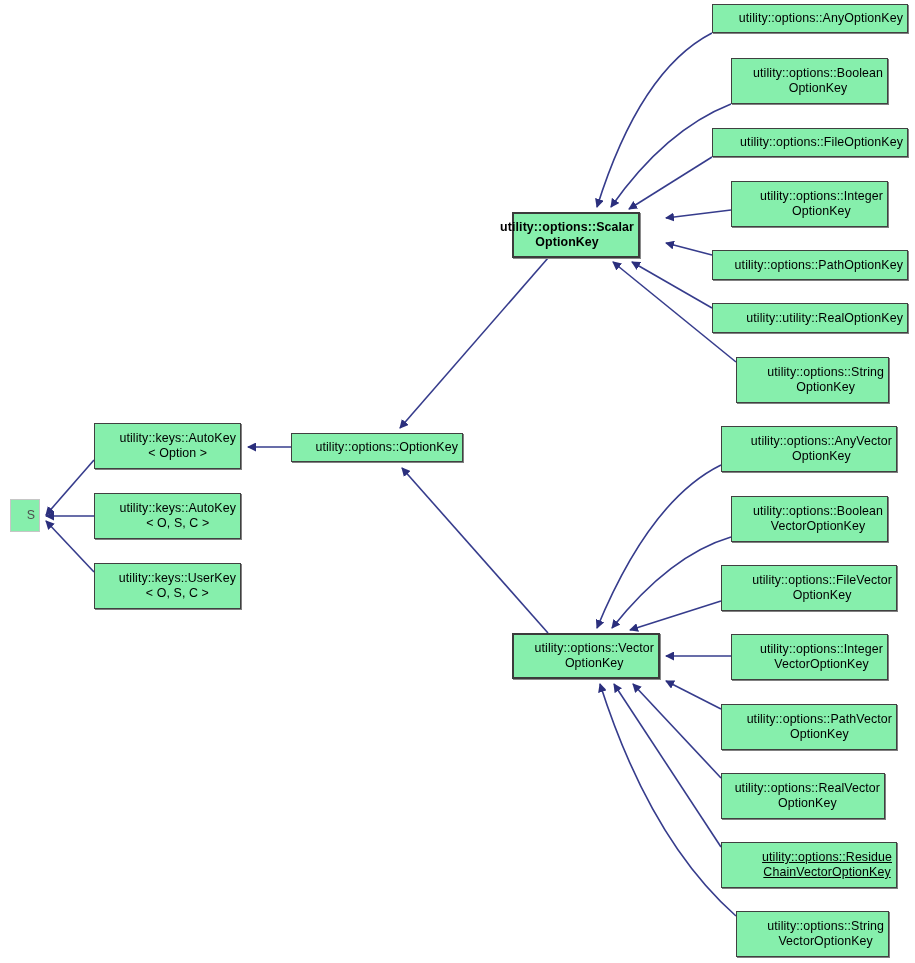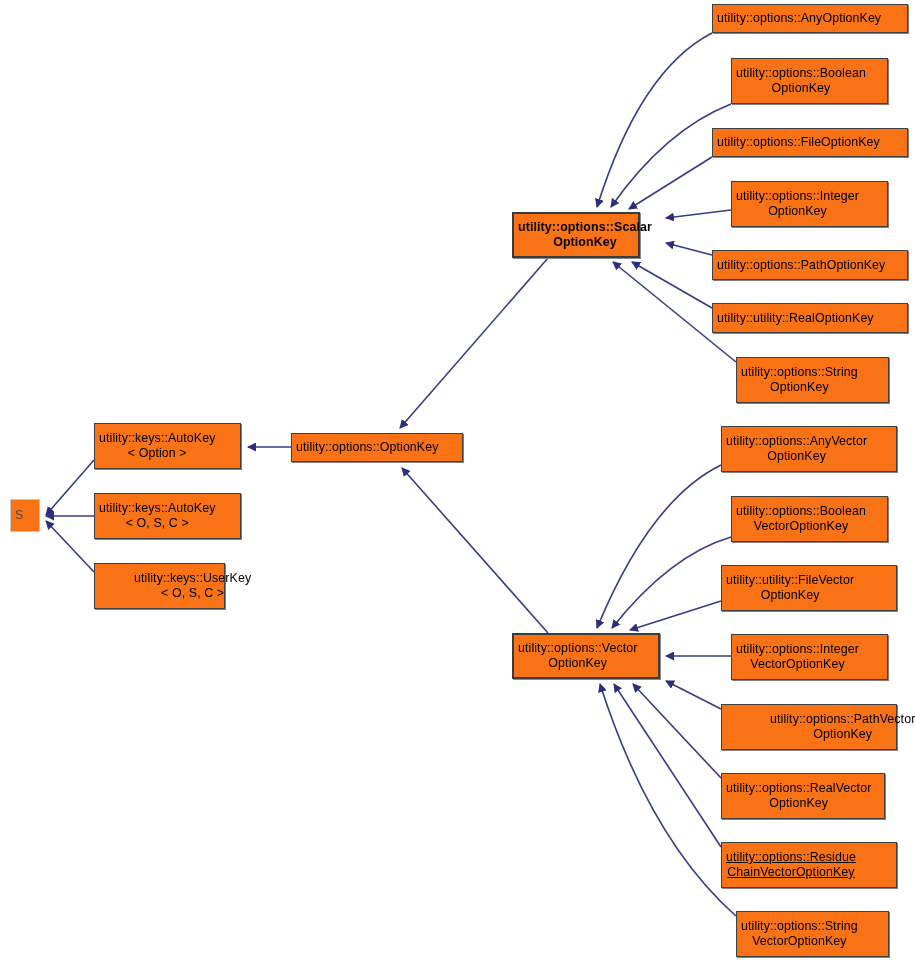--- a/index.html
+++ b/index.html
@@ -22,26 +22,26 @@
     position: absolute;
     left: 0;
     top: 0;
     width: 915px;
     height: 963px;
     pointer-events: none;
   }
   .node {
     position: absolute;
     box-sizing: border-box;
-    background: #f97316;
+    background: #86efac;
     border: 1px solid #404040;
     box-shadow: 1px 1px 0 0 #808080;
     display: flex;
     align-items: center;
-    justify-content: flex-start;
+    justify-content: flex-end;
     text-align: center;
     color: #000000;
     font-size: 12.4px;
     line-height: 15px;
     letter-spacing: 0.1px;
     z-index: 2;
     cursor: pointer;
   }
   .node .label {
     display: block;
@@ -99,21 +99,21 @@
         <span class="label">S</span>
       </div>
       <div class="node" style="left: 94px; top: 423px; width: 147px; height: 46px;">
         <span class="label">utility::keys::AutoKey
 &lt; Option &gt;</span>
       </div>
       <div class="node" style="left: 94px; top: 493px; width: 147px; height: 46px;">
         <span class="label">utility::keys::AutoKey
 &lt; O, S, C &gt;</span>
       </div>
-      <div class="node" style="left: 94px; top: 563px; width: 131px; height: 46px; padding-left: 35px;">
+      <div class="node" style="left: 94px; top: 563px; width: 147px; height: 46px; padding-left: 35px;">
         <span class="label">utility::keys::UserKey
 &lt; O, S, C &gt;</span>
       </div>
       <div class="node" style="left: 291px; top: 433px; width: 172px; height: 29px;">
         <span class="label">utility::options::OptionKey</span>
       </div>
       <div class="node root" style="left: 512px; top: 212px; width: 128px; height: 46px; font-weight: bold;">
         <span class="label">utility::options::Scalar
 OptionKey</span>
       </div>
@@ -147,21 +147,21 @@
       </div>
       <div class="node" style="left: 721px; top: 426px; width: 176px; height: 46px;">
         <span class="label">utility::options::AnyVector
 OptionKey</span>
       </div>
       <div class="node" style="left: 731px; top: 496px; width: 157px; height: 46px;">
         <span class="label">utility::options::Boolean
 VectorOptionKey</span>
       </div>
       <div class="node" style="left: 721px; top: 565px; width: 176px; height: 46px;">
-        <span class="label">utility::utility::FileVector
+        <span class="label">utility::options::FileVector
 OptionKey</span>
       </div>
       <div class="node" style="left: 731px; top: 634px; width: 157px; height: 46px;">
         <span class="label">utility::options::Integer
 VectorOptionKey</span>
       </div>
       <div class="node" style="left: 721px; top: 704px; width: 176px; height: 46px; padding-left: 44px;">
         <span class="label">utility::options::PathVector
 OptionKey</span>
       </div>

